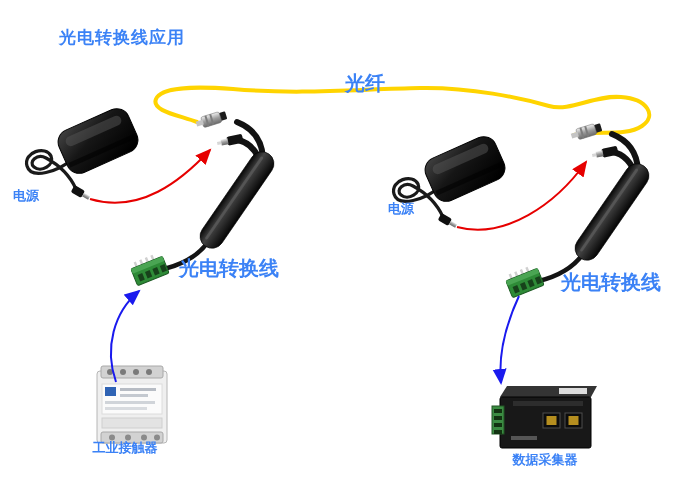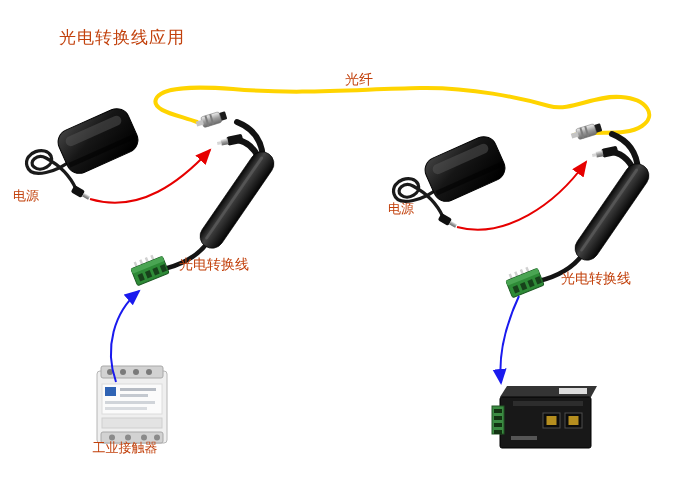--- a/index.html
+++ b/index.html
@@ -9,27 +9,27 @@
     position: relative;
     width: 700px;
     height: 495px;
     background: #ffffff;
     overflow: hidden;
   }
   .page svg { position: absolute; left: 0; top: 0; }
   .lbl {
     position: absolute;
     font-size: 13px;
-    font-weight: 400;
-    color: #c2410c;
+    font-weight: 700;
+    color: #3b82f6;
     white-space: nowrap;
     line-height: 1.25;
   }
   .lbl.title { font-size: 17px; letter-spacing: 1px; }
-  .lbl.md { font-size: 14px; }
+  .lbl.md { font-size: 20px; }
   .lbl.center { text-align: center; white-space: normal; }
 </style>
 </head>
 <body>
 
 <div class="page">
 
   <svg width="700" height="495" viewBox="0 0 700 495">
     <defs>
       <linearGradient id="cylGrad" x1="0" y1="0" x2="1" y2="0">
@@ -169,14 +169,15 @@
   <div class="lbl" style="left:388px; top:201px;">电源</div>
 
   <div class="lbl md" style="left:179px; top:256px;">光电转换线</div>
 
   <div class="lbl md" style="left:561px; top:270px;">光电转换线</div>
 
   <div class="lbl center" style="left:70px; top:440px; width:110px;">
     <div>工业接触器</div>
   </div>
 
+  <div class="lbl center" style="left:494px; top:452px; width:102px;">数据采集器</div>
 
 </div>
 
 </body></html>

